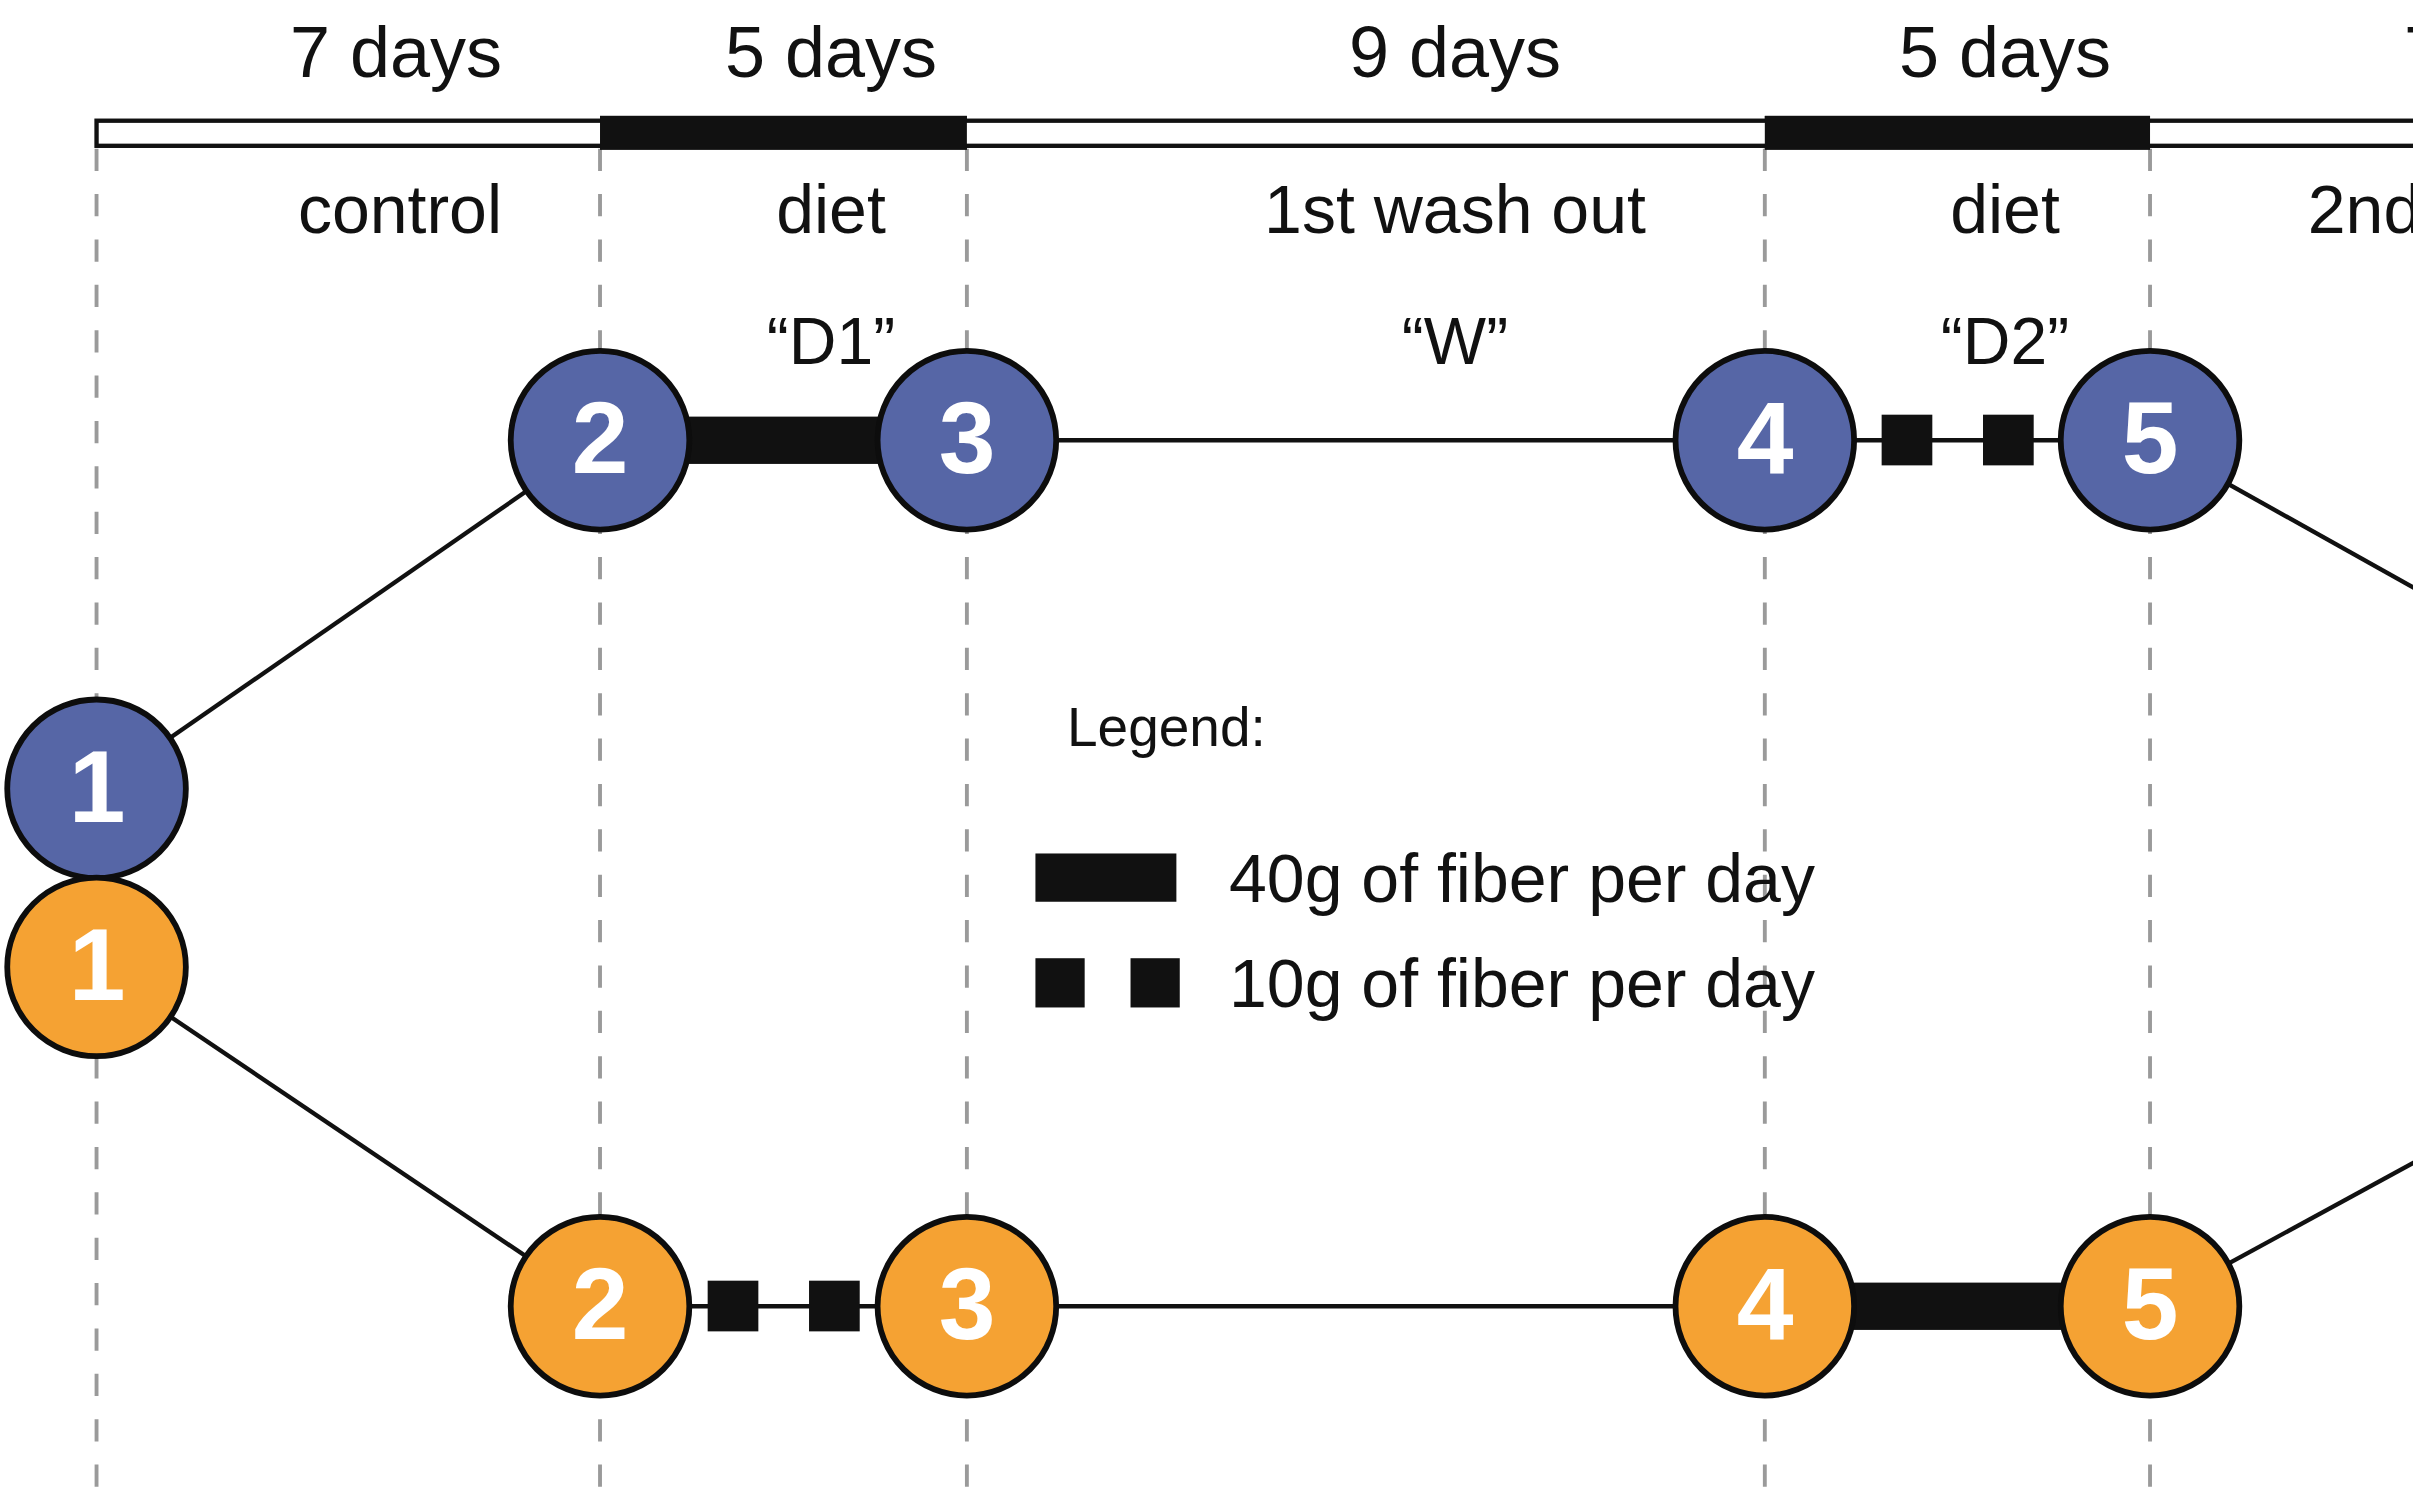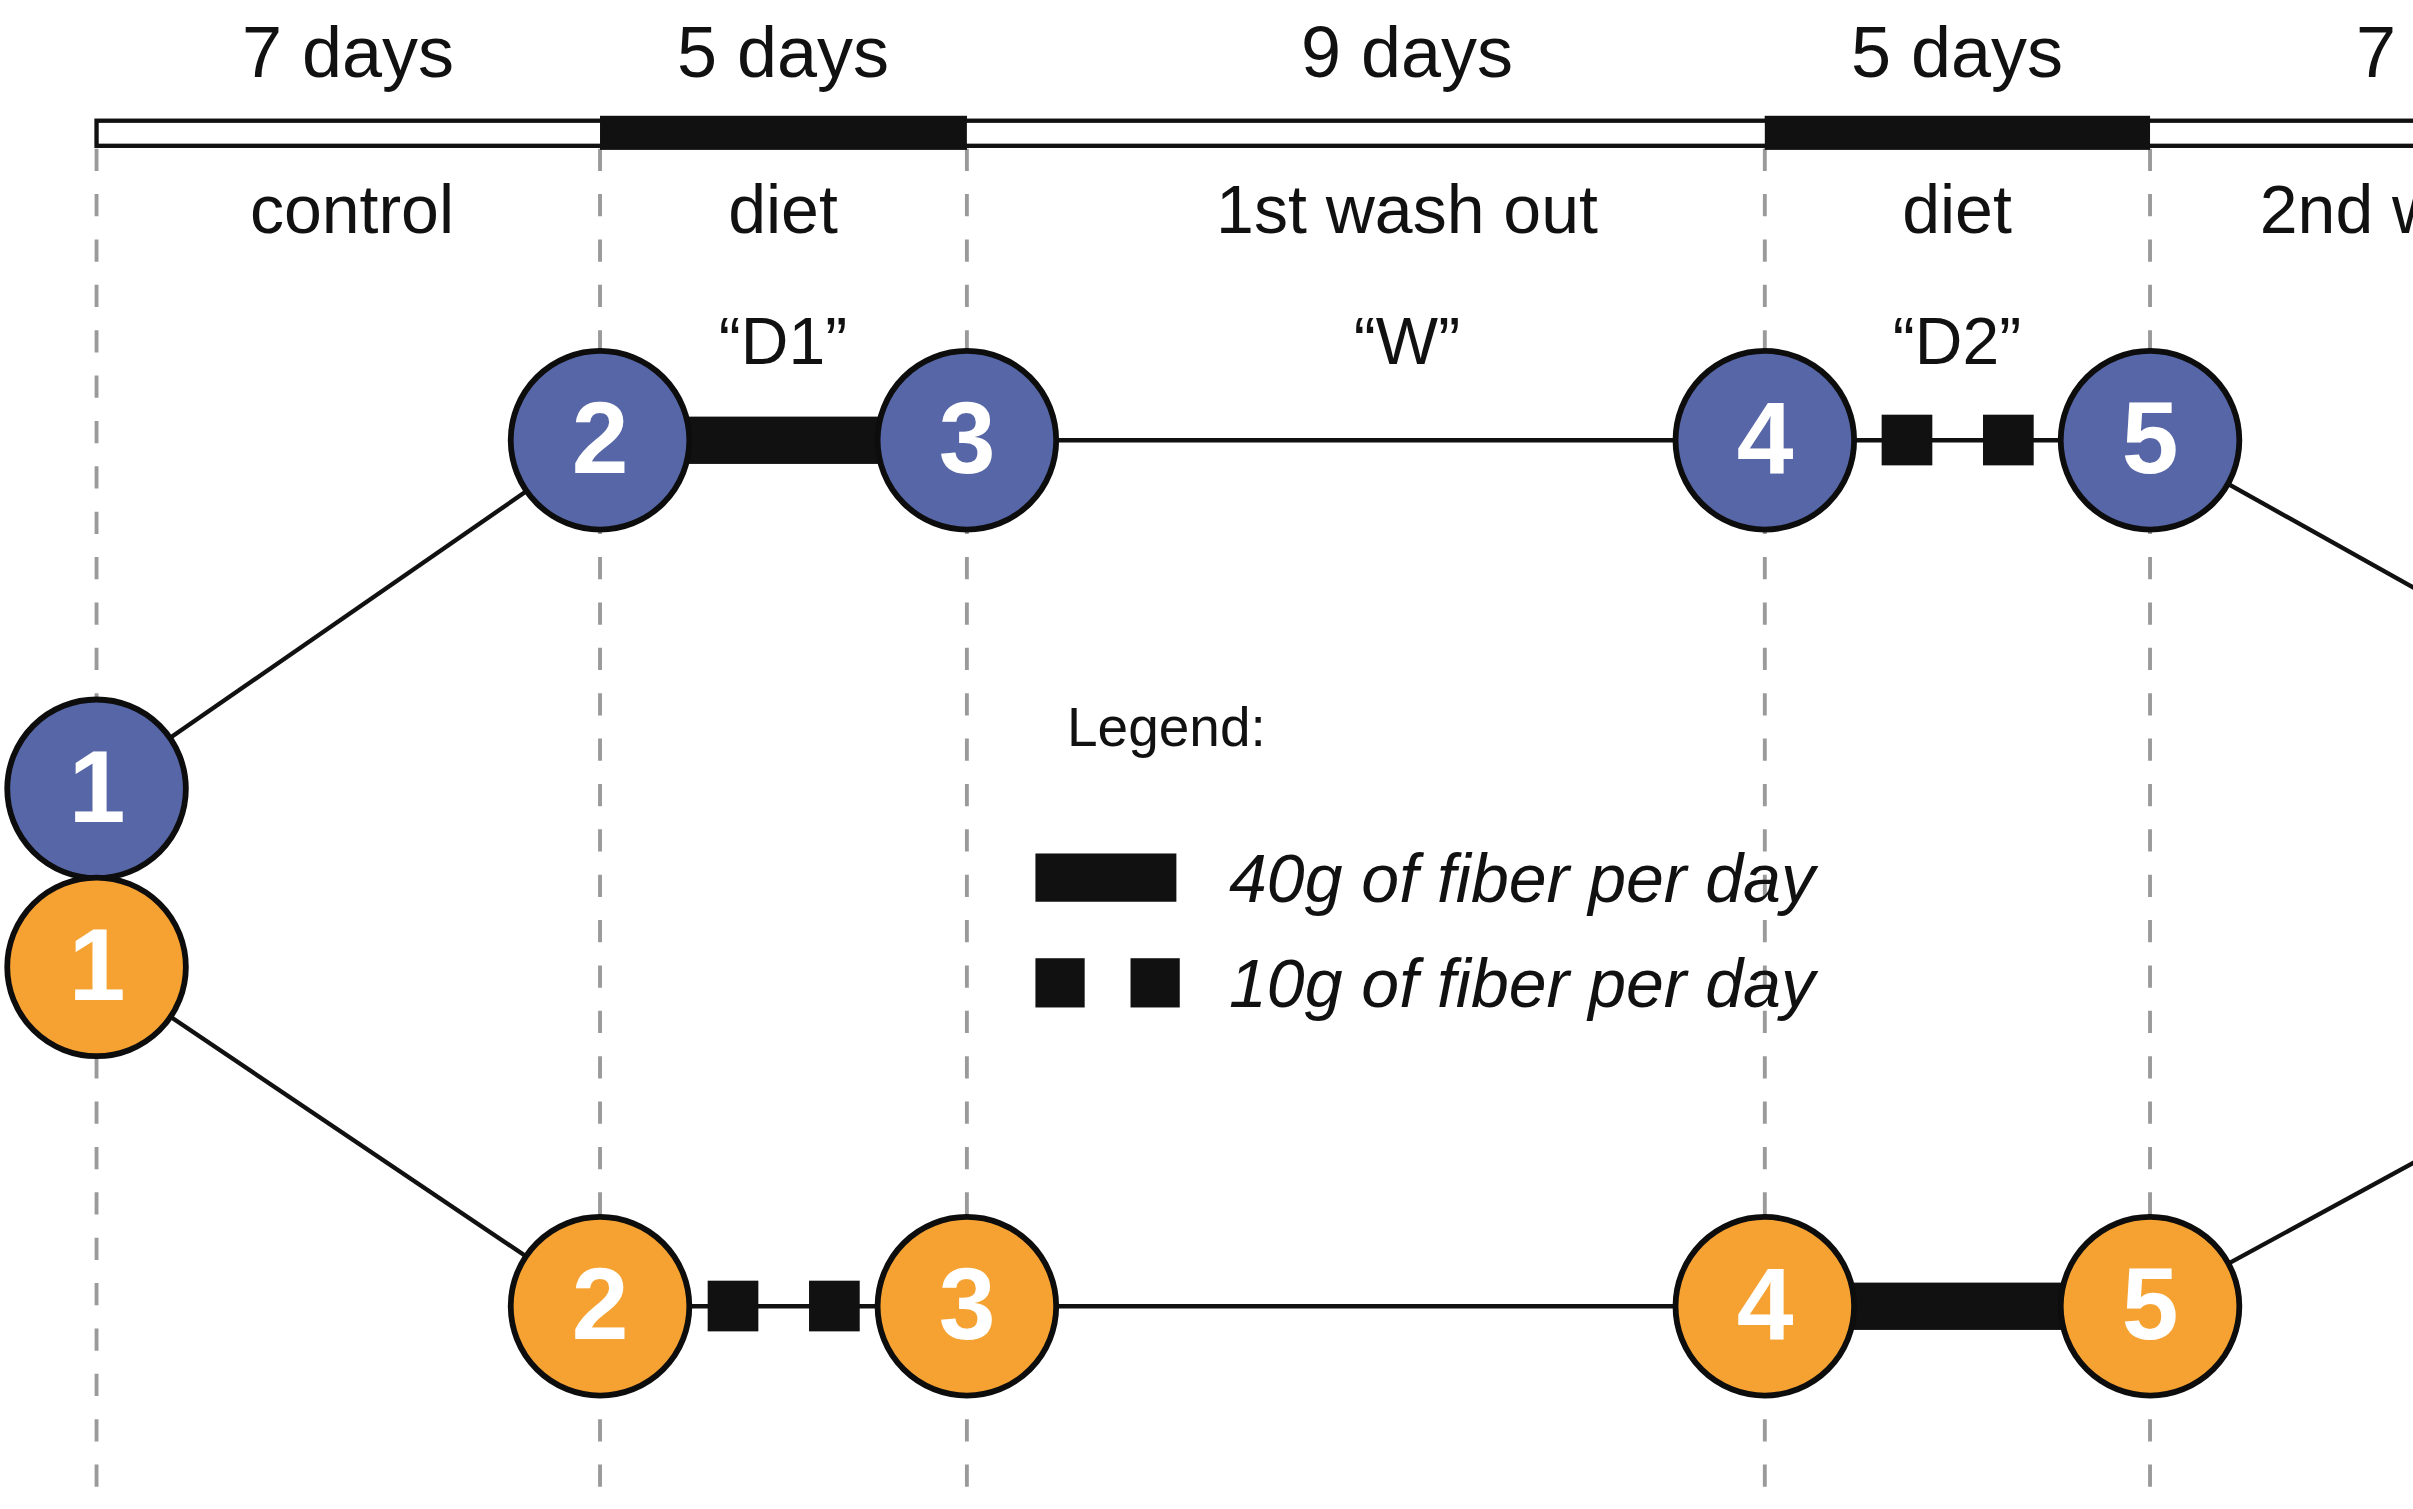--- a/index.html
+++ b/index.html
@@ -8,27 +8,27 @@
     font-family:"Liberation Sans",sans-serif;
   }
   svg.diagram{position:absolute;left:0;top:0;}
   
   .dashline{stroke:#9a9a9a;stroke-width:8;stroke-dasharray:46 48;fill:none;}
   .conn{stroke:#111111;stroke-width:9;fill:none;}
   .ink{fill:#111111;stroke:none;}
   .paper{fill:#ffffff;stroke:#111111;stroke-width:9;}
   .circ{stroke:#0d0d0d;stroke-width:12;}
   
-  .lbl{position:absolute;transform:translate(-50%,-50%);color:#111;white-space:nowrap;}
+  .lbl{position:absolute;transform:translate(-50%,-50%);color:#111;white-space:nowrap;margin-left:48px;}
   .lbl-left{position:absolute;transform:translate(0,-50%);color:#111;white-space:nowrap;}
   .duration{font-size:72px;}
   .phase{font-size:68px;}
   .code{font-size:66px;}
   .legend-title{font-size:55px;}
-  .legend-item{font-size:68px;font-style:italic;}
+  .legend-item{font-size:68px;}
   .num{
     position:absolute;transform:translate(-50%,-52%);
     font-weight:bold;font-size:102px;color:#ffffff;line-height:1;
   }
 </style>
 </head>
 <body>
 
 <svg class="diagram" width="2877" height="1510" viewBox="0 0 5960 3128">
 

